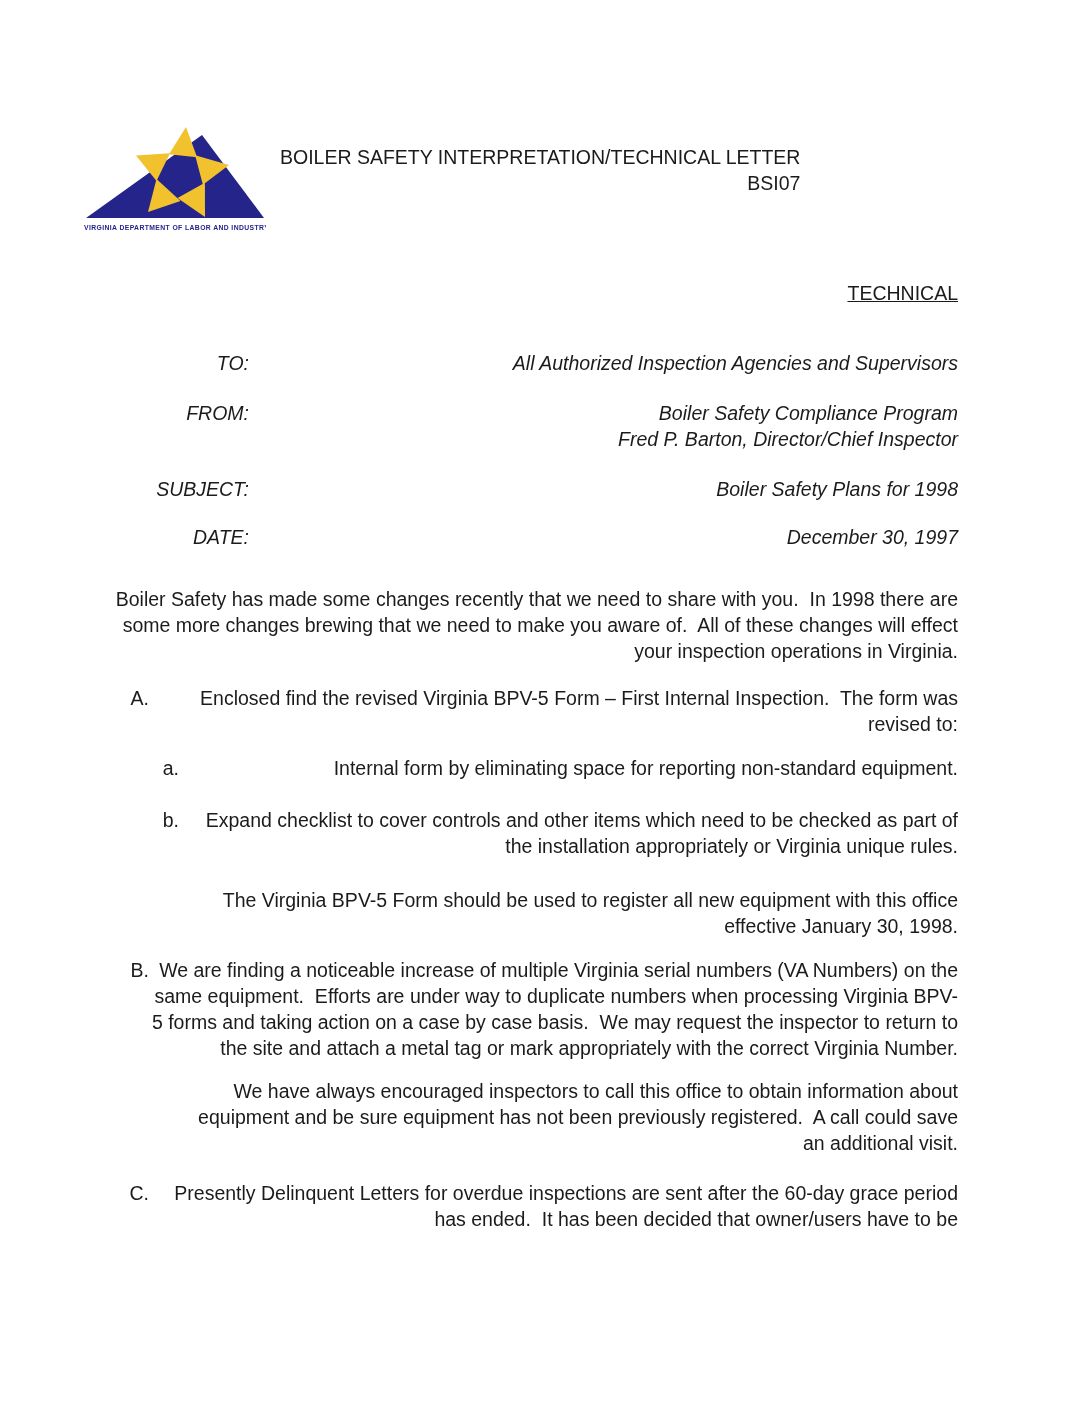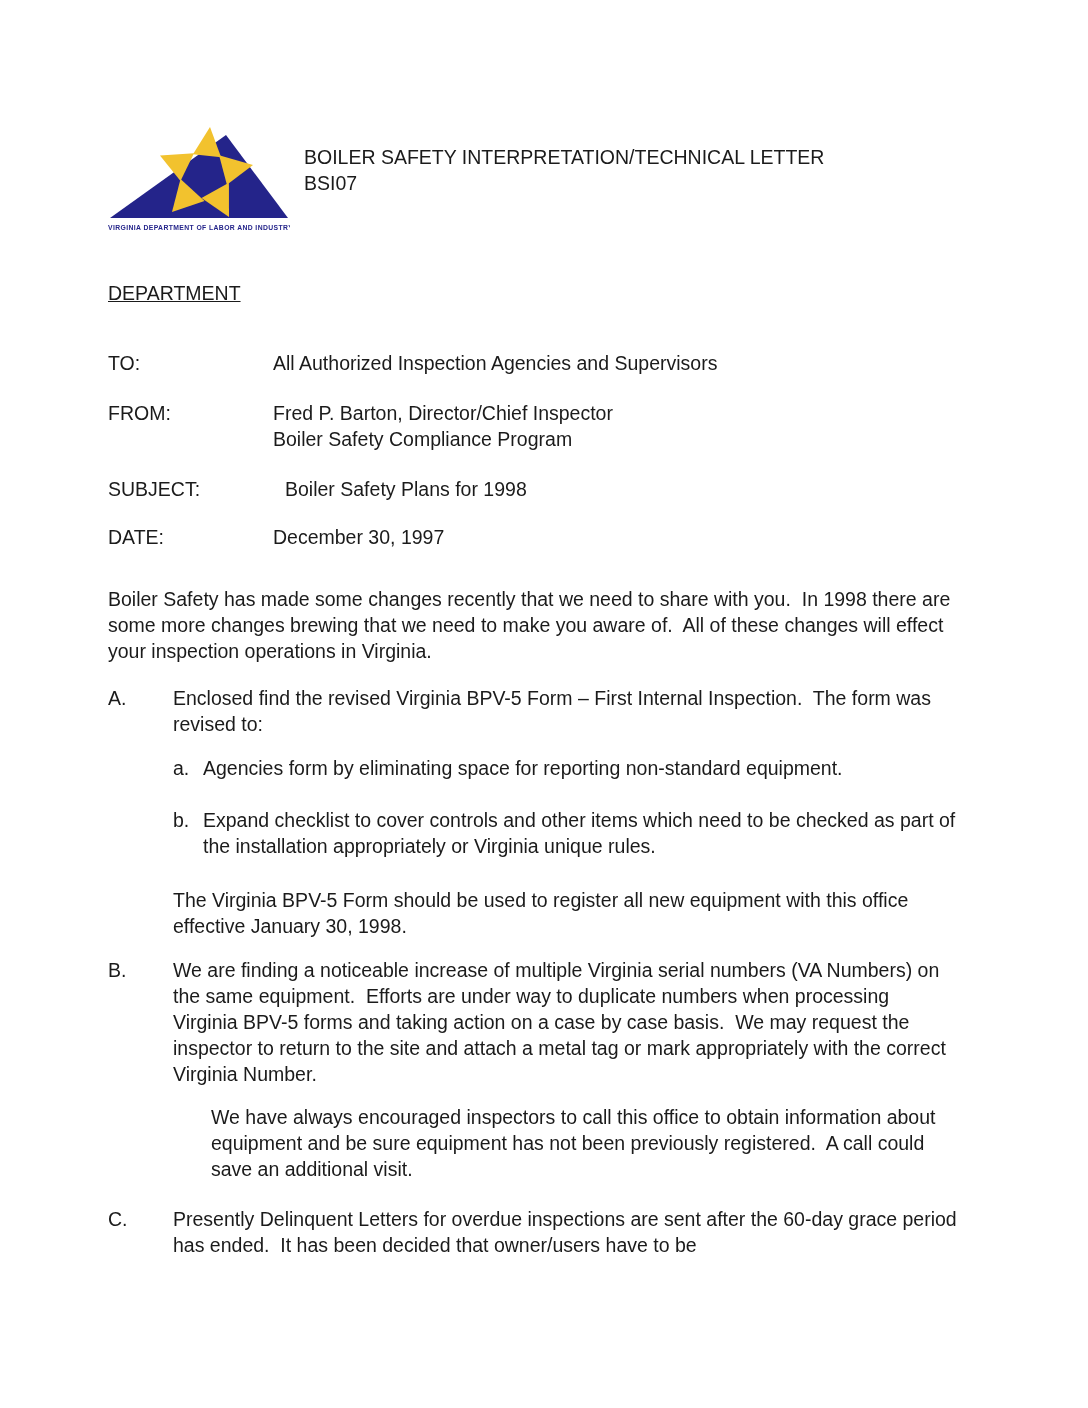--- a/index.html
+++ b/index.html
@@ -5,38 +5,38 @@
   * { margin: 0; padding: 0; box-sizing: border-box; }
   html, body { background: #ffffff; }
   body {
     width: 1088px; height: 1408px;
     font-family: "Liberation Sans", "DejaVu Sans", sans-serif;
     font-size: 19.5px; line-height: 26px;
     color: #1b1b1b;
     position: relative;
     overflow: hidden;
   }
-  .page { padding: 125px 130px 0 108px; }
+  .page { padding: 125px 130px 0 84px; text-align: right; }
 
   
   .letterhead { display: flex; align-items: flex-start; }
   .logo-block { width: 182px; flex: 0 0 182px; }
   .logo-svg { display: block; width: 182px; height: 96px; }
   .logo-caption {
     display: block; width: 182px; margin-top: 1px;
     font-size: 6.8px; line-height: 12px; font-weight: bold;
     letter-spacing: 0.4px; color: #24248a; white-space: nowrap; overflow: hidden;
   }
   .title-block { margin-left: 14px; margin-top: 19px; }
 
   
   .memo-heading { margin-top: 46px; text-decoration: underline; }
 
   
-  .meta-row { display: flex; }
+  .meta-row { display: flex; font-style: italic; }
   .meta-label { width: 165px; flex: 0 0 165px; }
   .meta-value { flex: 1; }
   .row-to { margin-top: 44px; }
   .row-from { margin-top: 24px; }
   .row-subject { margin-top: 24px; gap: 12px; }
   .row-date { margin-top: 22px; }
 
   
   .para { white-space: pre-wrap; }
   .intro { margin-top: 36px; }
@@ -74,32 +74,32 @@
         <polygon points="52,30.5 72.5,56 86,28.2" fill="#f2c22e"></polygon>
       </svg>
       <span class="logo-caption">VIRGINIA DEPARTMENT OF LABOR AND INDUSTRY</span>
     </div>
     <div class="title-block">
       <div>BOILER SAFETY INTERPRETATION/TECHNICAL LETTER</div>
       <div>BSI07</div>
     </div>
   </div>
 
-  <div class="memo-heading">DEPARTMENT</div>
+  <div class="memo-heading">TECHNICAL</div>
 
   <div class="meta-row row-to">
     <div class="meta-label">TO:</div>
     <div class="meta-value">All Authorized Inspection Agencies and Supervisors</div>
   </div>
 
   <div class="meta-row row-from">
     <div class="meta-label">FROM:</div>
     <div class="meta-value">
+      <div>Boiler Safety Compliance Program</div>
       <div>Fred P. Barton, Director/Chief Inspector</div>
-      <div>Boiler Safety Compliance Program</div>
     </div>
   </div>
 
   <div class="meta-row row-subject">
     <div class="meta-label">SUBJECT:</div>
     <div class="meta-value">Boiler Safety Plans for 1998</div>
   </div>
 
   <div class="meta-row row-date">
     <div class="meta-label">DATE:</div>
@@ -108,21 +108,21 @@
 
   <div class="para intro">Boiler Safety has made some changes recently that we need to share with you.  In 1998 there are some more changes brewing that we need to make you aware of.  All of these changes will effect your inspection operations in Virginia.</div>
 
   <div class="list-item item-a">
     <div class="marker">A.</div>
     <div class="item-text para">Enclosed find the revised Virginia BPV-5 Form – First Internal Inspection.  The form was revised to:</div>
   </div>
 
   <div class="sub-item sub-a">
     <div class="sub-marker">a.</div>
-    <div class="item-text para">Agencies form by eliminating space for reporting non-standard equipment.</div>
+    <div class="item-text para">Internal form by eliminating space for reporting non-standard equipment.</div>
   </div>
 
   <div class="sub-item sub-b">
     <div class="sub-marker">b.</div>
     <div class="item-text para">Expand checklist to cover controls and other items which need to be checked as part of the installation appropriately or Virginia unique rules.</div>
   </div>
 
   <div class="para closing-a">The Virginia BPV-5 Form should be used to register all new equipment with this office effective January 30, 1998.</div>
 
   <div class="list-item item-b">

